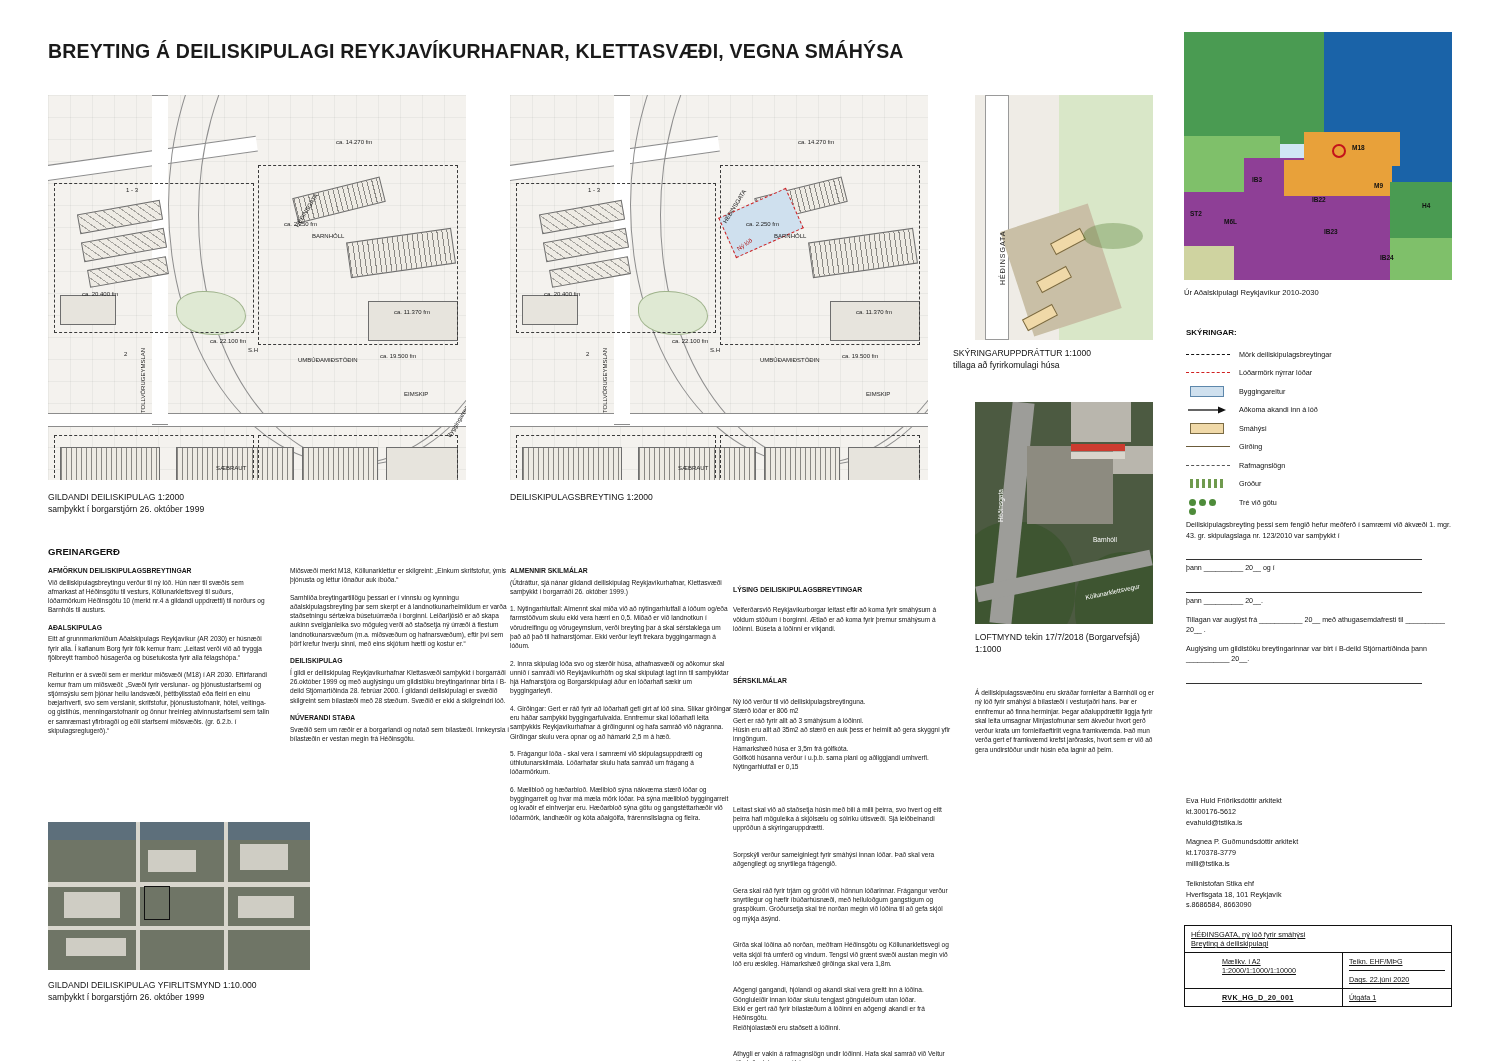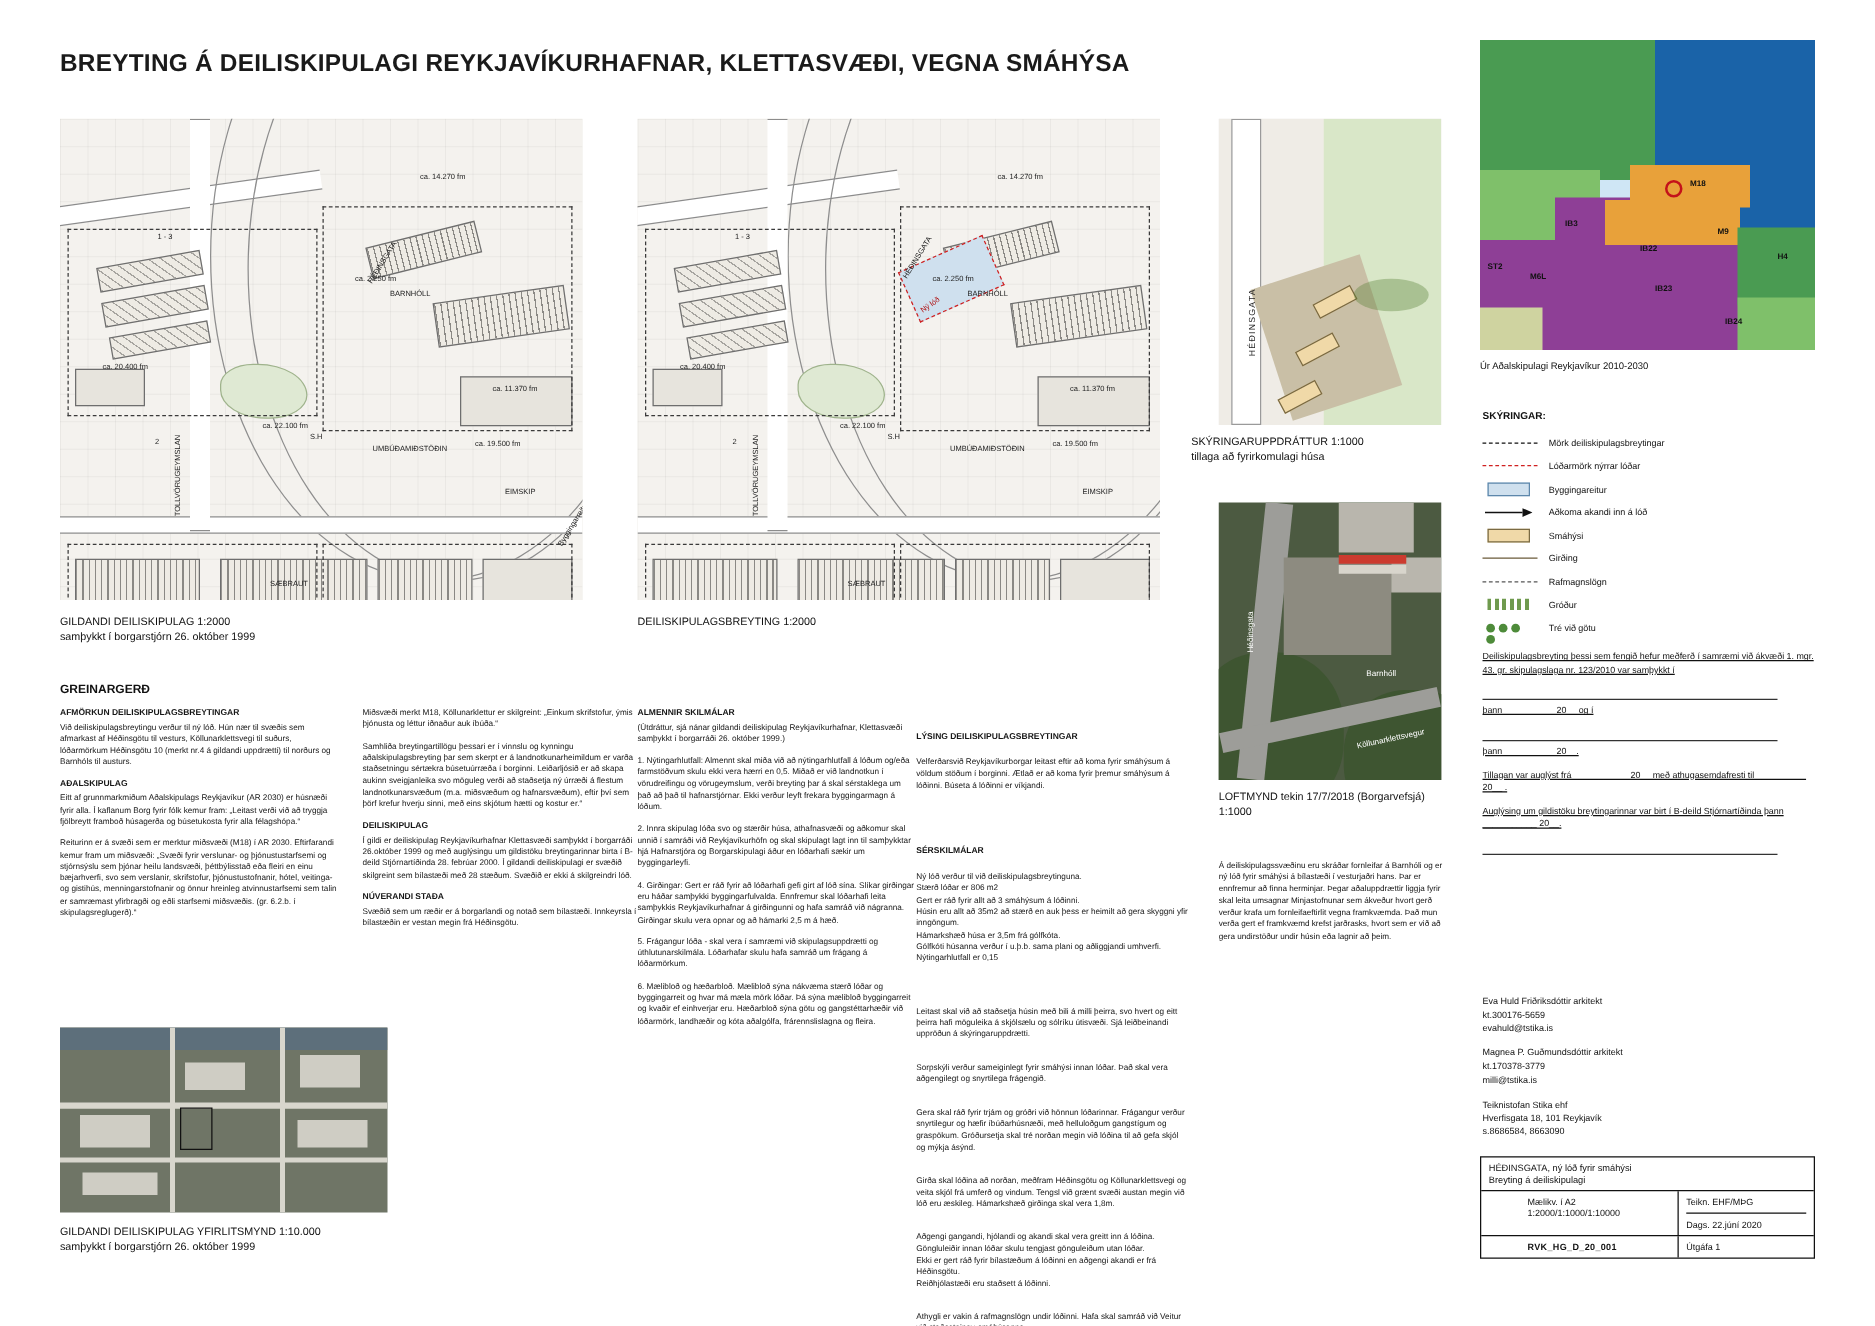--- a/index.html
+++ b/index.html
@@ -130,27 +130,27 @@
   .ls-bldg { position:absolute; top:1px; left:4px; width:34px; height:11px; background:#cfe0ee; border:1px solid #5d87ab; }
   .ls-arrow { position:absolute; top:3px; left:2px; width:38px; height:8px; }
   .ls-sma { position:absolute; top:1px; left:4px; width:34px; height:11px; background:#f0d9a8; border:1px solid #7a6a43; }
   .ls-fence { position:absolute; top:6px; left:0; right:0; border-top:1.4px solid #6b5b3a; }
   .ls-rafm { position:absolute; top:6px; left:0; right:0; border-top:1.3px dashed #555; }
   .ls-grodur { position:absolute; top:2px; left:4px; width:34px; height:9px;
      background:repeating-linear-gradient(90deg,#6f9a4e 0 3px,transparent 3px 6px); }
   .ls-tre { position:absolute; top:3px; left:3px; width:36px; height:8px; }
   .ls-tre span { display:inline-block; width:7px;height:7px;border-radius:50%;background:#4e8b3a; margin-right:3px;}
 
-  .rt-para { position:absolute; left:1186px; width:266px; font-size:7.1px; line-height:1.5; color:#111;text-decoration:underline; }
+  .rt-para { position:absolute; left:1186px; width:266px; font-size:7.1px; line-height:1.5; color:#111; }
   .sig-line { border-bottom:1px solid #333; height:10px; width:236px; margin:9px 0 3px 0; }
 
   .contacts { position:absolute; left:1186px; top:796px; width:266px; font-size:7.2px; line-height:1.5; }
 
   
-  .titleblock { position:absolute; left:1184px; top:925px; width:268px; border:1px solid #111; }
+  .titleblock { position:absolute; left:1184px; top:925px; width:268px; border:1px solid #111;text-decoration:underline; }
   .tb-row { border-bottom:1px solid #111; padding:4px 6px; font-size:7.4px; }
   .tb-row:last-child { border-bottom:none; }
   .tb-split { display:flex; }
   .tb-split > div { padding:4px 6px; font-size:7.2px; }
   .tb-left { flex:1; border-right:1px solid #111;margin-left:31px; }
   .tb-right { width:108px; }
   .tb-big { font-size:10px; font-weight:bold; letter-spacing:0.3px; }
 </style>
 </head>
 <body>
@@ -487,21 +487,21 @@
     <div>þann __________  20__.</div>
     <div style="height:8px"></div>
     <div>Tillagan var auglýst frá ___________ 20__  með athugasemdafresti til __________  20__ .</div>
     <div style="height:8px"></div>
     <div>Auglýsing um gildistöku breytingarinnar var birt í B-deild Stjórnartíðinda þann ___________ 20__.</div>
     <div class="sig-line"></div>
   </div>
 
   <div class="contacts">
     <div>Eva Huld Friðriksdóttir arkitekt</div>
-    <div>kt.300176-5659</div>
+    <div>kt.300176-5612</div>
     <div>evahuld@tstika.is</div>
     <div style="height:9px"></div>
     <div>Magnea P. Guðmundsdóttir arkitekt</div>
     <div>kt.170378-3779</div>
     <div>milli@tstika.is</div>
     <div style="height:9px"></div>
     <div>Teiknistofan Stika ehf</div>
     <div>Hverfisgata 18, 101 Reykjavík</div>
     <div>s.8686584, 8663090</div>
   </div>

